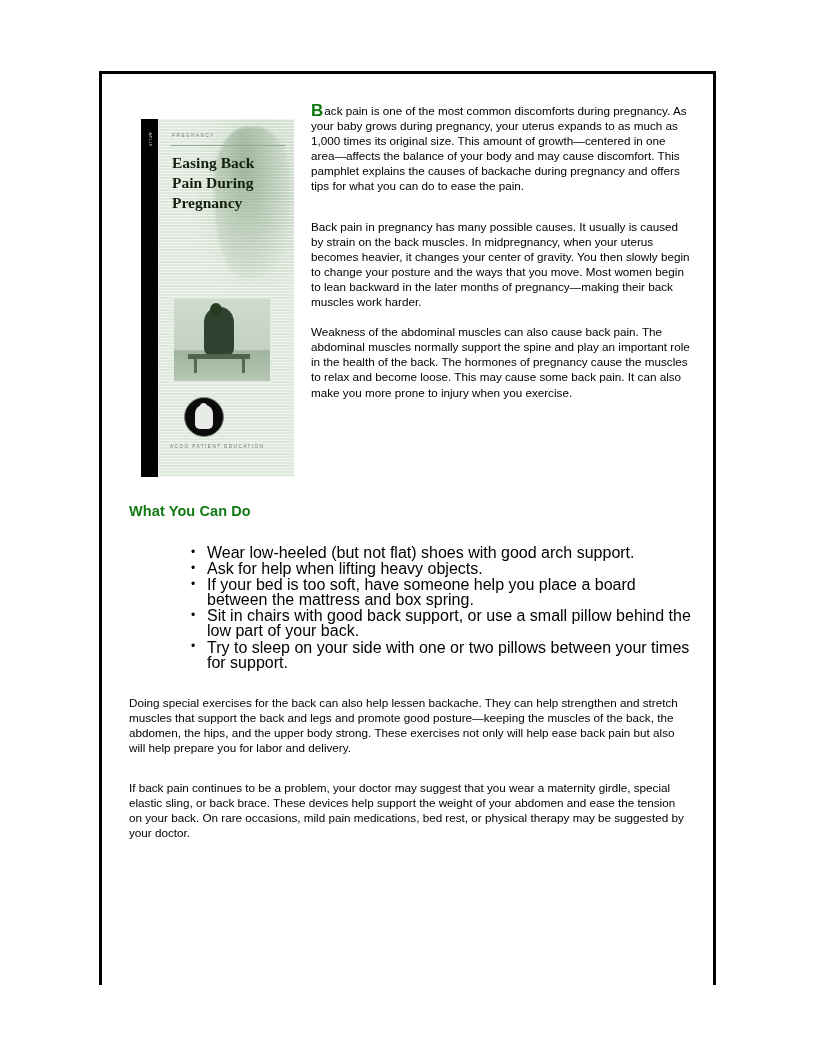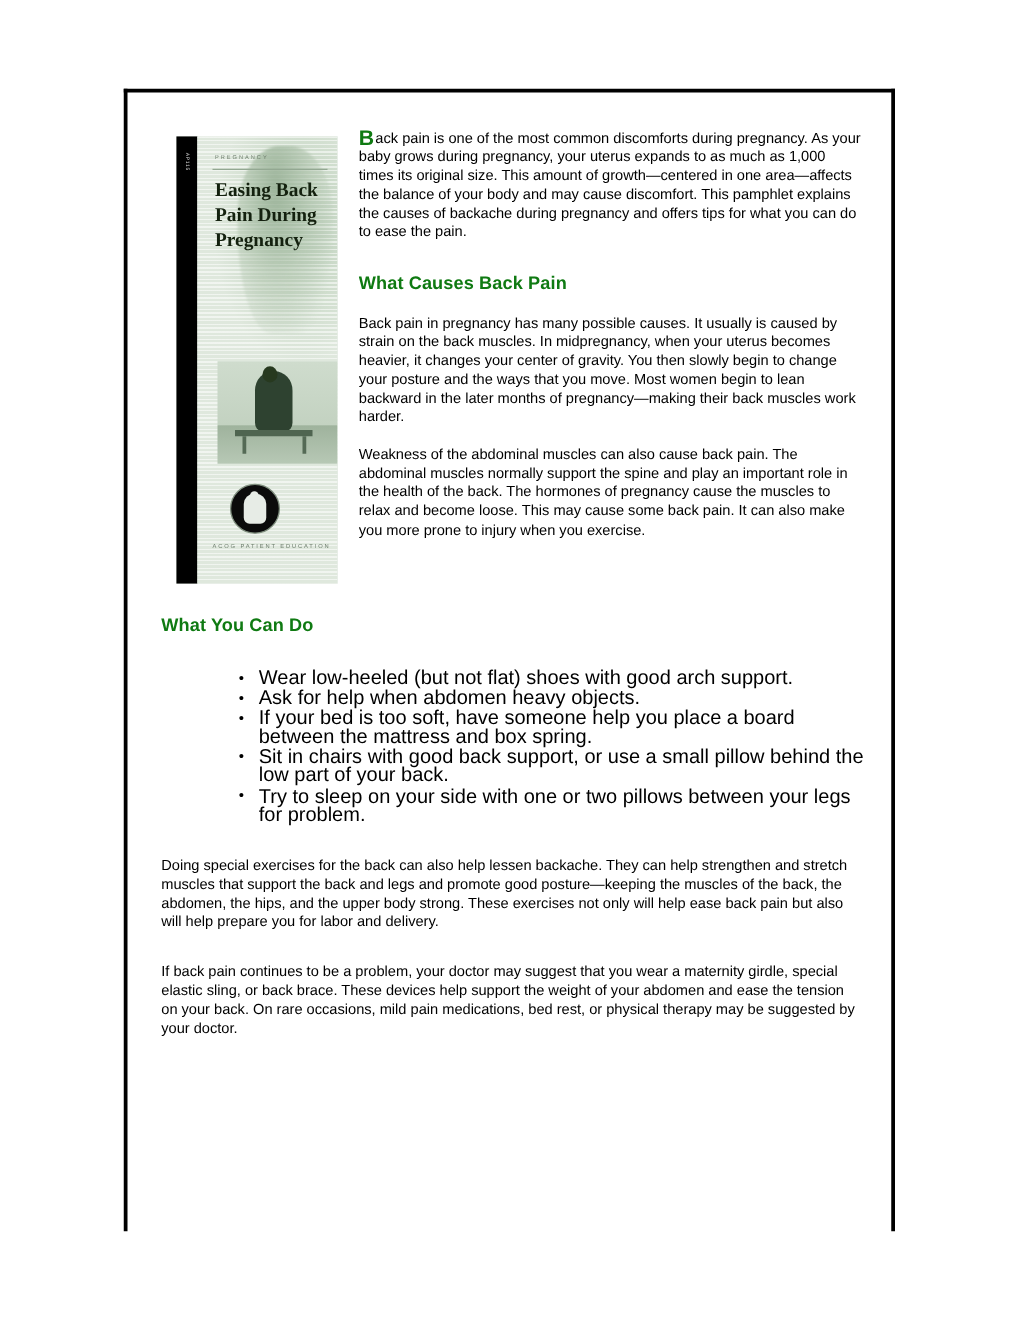--- a/index.html
+++ b/index.html
@@ -32,23 +32,23 @@
   #content {
     position: absolute;
     left: 27px;
     top: 29px;
     width: 562px;
   }
 
   
   #cover-figure {
     float: left;
-    width: 129px;
+    width: 153px;
     height: 358px;
-    margin: 6px 17px 6px 12px;
+    margin: 16px 17px 6px 12px;
     position: relative;
     background: #e2eae1;
     overflow: hidden;
     text-decoration: underline;
   }
   .cover-spine {
     position: absolute;
     left: 0; top: 0;
     width: 17px; height: 100%;
     background: #000000;
@@ -298,40 +298,39 @@
     </figure>
 
     <div class="right-col">
 
       <p class="body-text intro-para">
         <span class="dropcap">B</span><span>ack pain is one of the most common discomforts during pregnancy. As your baby grows during pregnancy, your uterus expands to as much as 1,000 times its original size. This amount of growth—centered in one area—affects the balance of your body and may cause discomfort. This pamphlet explains the causes of backache during pregnancy and offers tips for what you can do to ease the pain.</span>
       </p>
 
       <div class="spacer-10"></div>
 
-      <h2 class="section-heading">What Causes Back Pain</h2>
 
       <p class="body-text">Back pain in pregnancy has many possible causes. It usually is caused by strain on the back muscles. In midpregnancy, when your uterus becomes heavier, it changes your center of gravity. You then slowly begin to change your posture and the ways that you move. Most women begin to lean backward in the later months of pregnancy—making their back muscles work harder.</p>
 
       <p class="body-text">Weakness of the abdominal muscles can also cause back pain. The abdominal muscles normally support the spine and play an important role in the health of the back. The hormones of pregnancy cause the muscles to relax and become loose. This may cause some back pain. It can also make you more prone to injury when you exercise.</p>
     </div>
 
     <div class="clearfix"></div>
 
     <h2 class="section-heading" style="margin-top:20px;">What You Can Do</h2>
 
 
     <div class="spacer-10"></div>
 
     <ul class="tips-list" id="tips-list">
         <li>Wear low-heeled (but not flat) shoes with good arch support.</li>
-        <li>Ask for help when abdomen heavy objects.</li>
+        <li>Ask for help when lifting heavy objects.</li>
         <li>If your bed is too soft, have someone help you place a board between the mattress and box spring.</li>
         <li>Sit in chairs with good back support, or use a small pillow behind the low part of your back.</li>
-        <li>Try to sleep on your side with one or two pillows between your legs for problem.</li>
+        <li>Try to sleep on your side with one or two pillows between your times for support.</li>
       </ul>
 
     <div class="spacer-10"></div>
 
     <p class="body-text">Doing special exercises for the back can also help lessen backache. They can help strengthen and stretch muscles that support the back and legs and promote good posture—keeping the muscles of the back, the abdomen, the hips, and the upper body strong. These exercises not only will help ease back pain but also will help prepare you for labor and delivery.</p>
 
     <div class="spacer-10"></div>
 
     <p class="body-text tight">If back pain continues to be a problem, your doctor may suggest that you wear a maternity girdle, special elastic sling, or back brace. These devices help support the weight of your abdomen and ease the tension on your back. On rare occasions, mild pain medications, bed rest, or physical therapy may be suggested by your doctor.</p>
 

